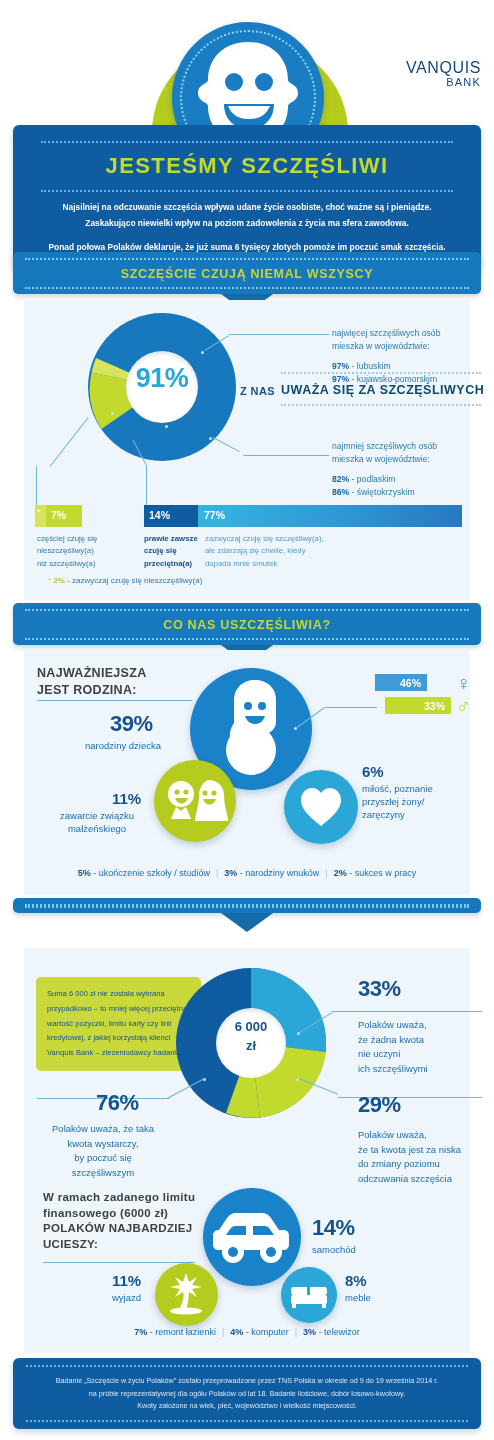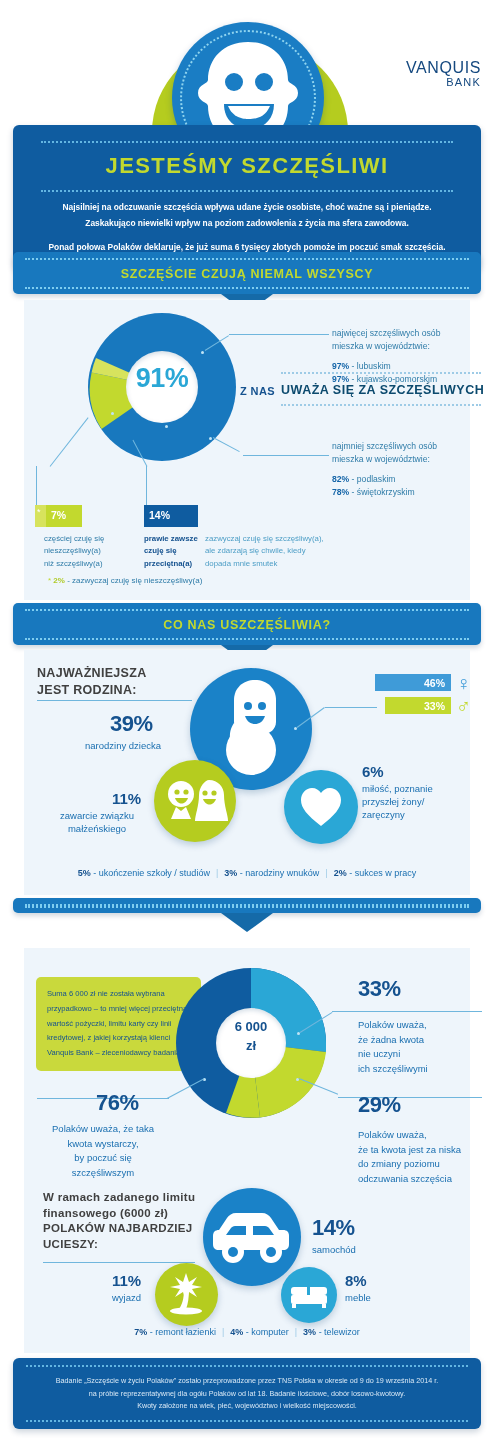--- a/index.html
+++ b/index.html
@@ -442,31 +442,32 @@
   <div class="dotsep" style="left:281px;top:404px;width:200px"></div>
 
   <div class="calloutbox" style="left:332px;top:440px;width:150px">
     <div>najmniej szczęśliwych osób</div>
     <div>mieszka w województwie:</div>
     <div style="height:6px"></div>
     <div>
       <span class="pct">82%</span><span> - podlaskim</span>
     </div>
     <div>
-      <span class="pct">78%</span><span> - świętokrzyskim</span>
+      <span class="pct">86%</span><span> - świętokrzyskim</span>
     </div>
   </div>
 
   <div class="bar-green-star">
       <span class="st">*</span>
     </div>
   <div class="bar-green">7%</div>
   <div class="bar-dark">14%</div>
-
-  <div class="cap" style="left:44px;top:533px;width:100px">
+  <div class="bar-light">77%</div>
+
+  <div class="cap" style="left:37px;top:533px;width:100px">
     <div>częściej czuję się</div>
     <div>nieszczęśliwy(a)</div>
     <div>niż szczęśliwy(a)</div>
   </div>
   <div class="cap blue" style="left:144px;top:533px;width:58px">
     <div>prawie zawsze</div>
     <div>czuję się</div>
     <div>przeciętna(a)</div>
   </div>
   <div class="cap soft" style="left:205px;top:533px;width:180px">
@@ -540,21 +541,21 @@
   <div class="sub-lbl" style="left:362px;top:783px;width:120px">
     <div>miłość, poznanie</div>
     <div>przyszłej żony/</div>
     <div>zaręczyny</div>
   </div>
 
   <div class="dot-marker" style="left:294px;top:727px"></div>
   <div class="leader" style="left:297px;top:727px;width:34px;transform:rotate(-36deg);transform-origin:left center"></div>
   <div class="leader" style="left:325px;top:707px;width:52px"></div>
 
-  <div class="gbar" style="left:375px;top:674px;width:76px;background:#3f9bd8">46%</div>
+  <div class="gbar" style="left:375px;top:674px;width:52px;background:#3f9bd8">46%</div>
   <div class="gsym" style="left:456px;top:673px;color:#3f9bd8">♀</div>
   <div class="gbar" style="left:385px;top:697px;width:66px;background:#c2d92e">33%</div>
   <div class="gsym" style="left:456px;top:696px;color:#c2d92e">♂</div>
 
   <div class="strip" style="left:0;top:868px">
     <b>5%</b><span> - ukończenie szkoły / studiów</span><span class="sep">|</span><b>3%</b><span> - narodziny wnuków</span><span class="sep">|</span><b>2%</b><span> - sukces w pracy</span>
   </div>
 
   <div class="sec-bar" style="top:898px">
     <div class="dotline"></div>

